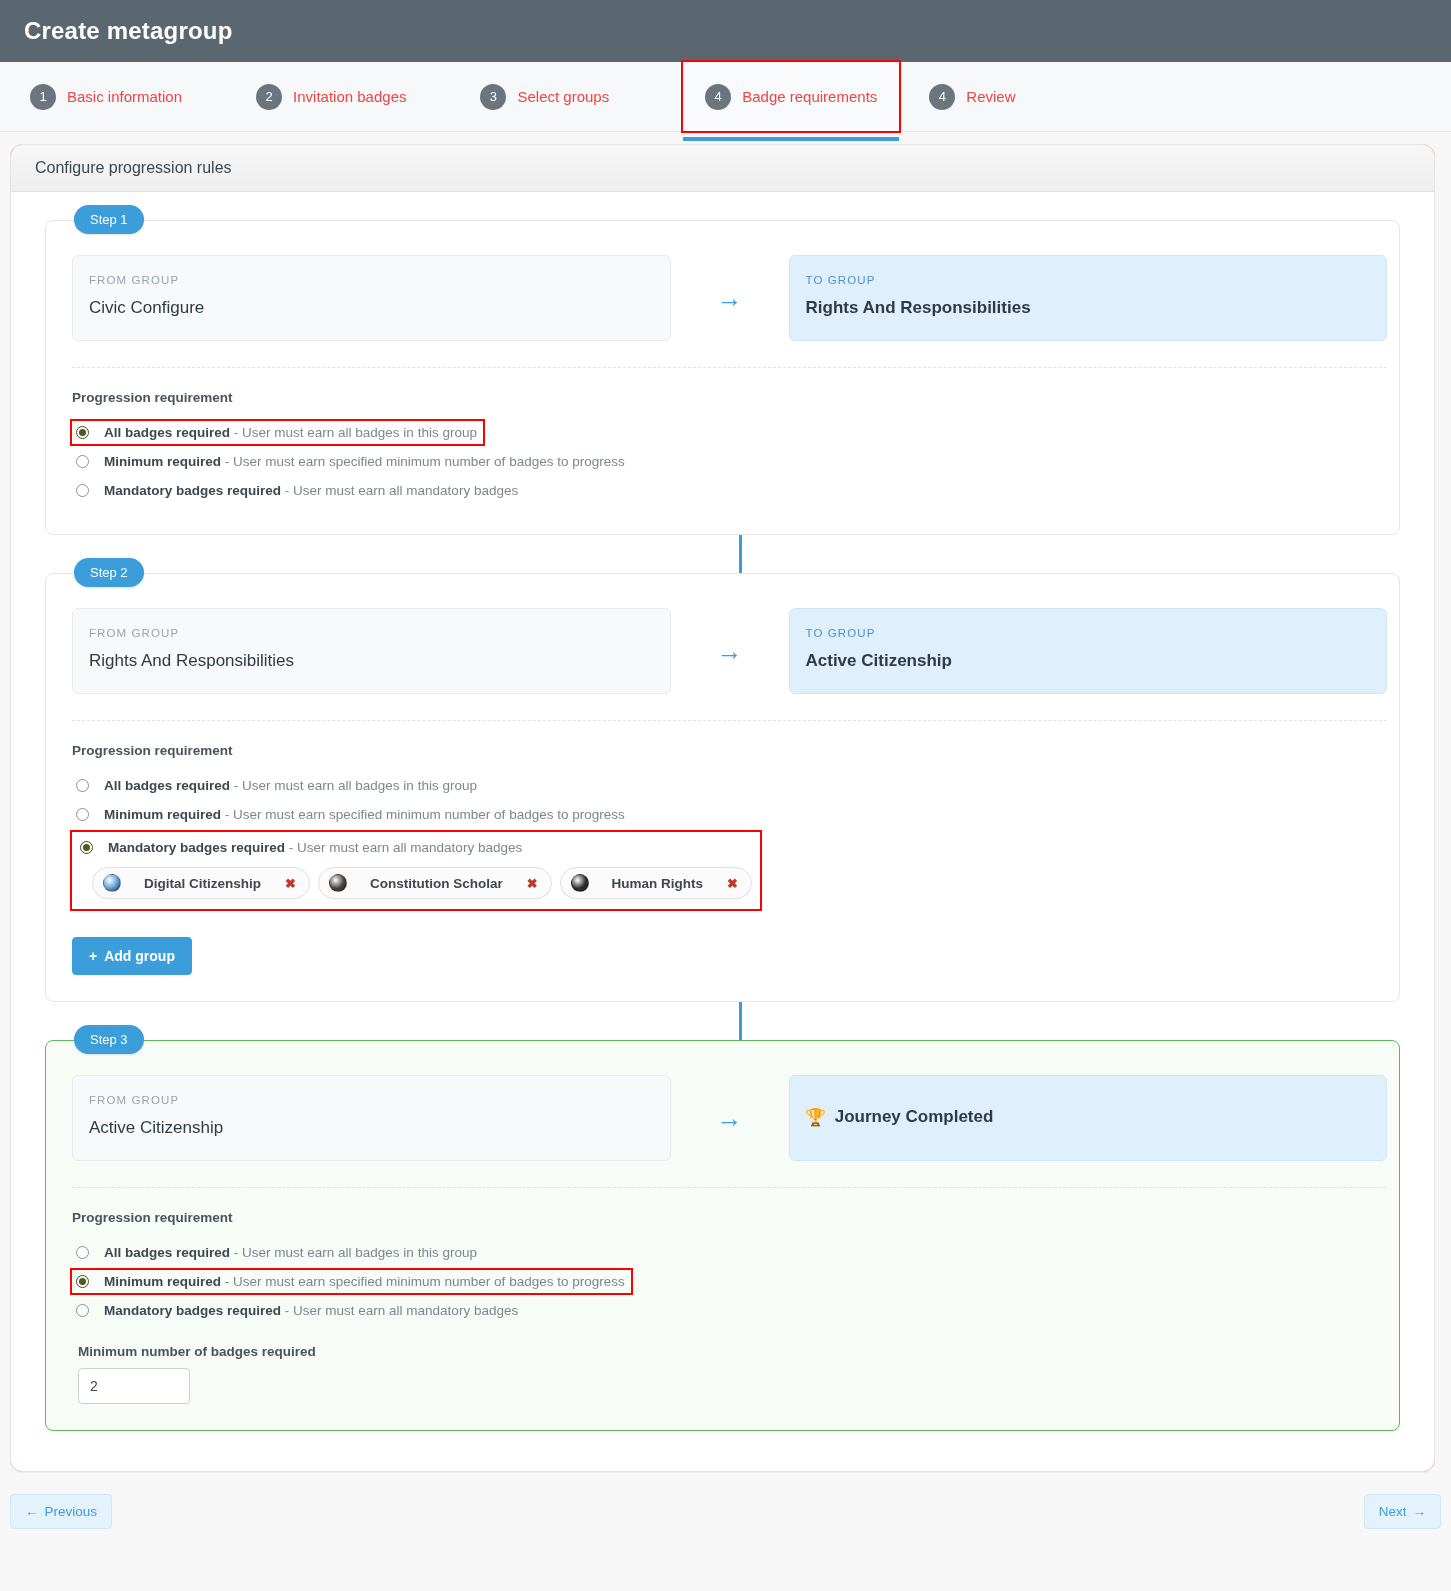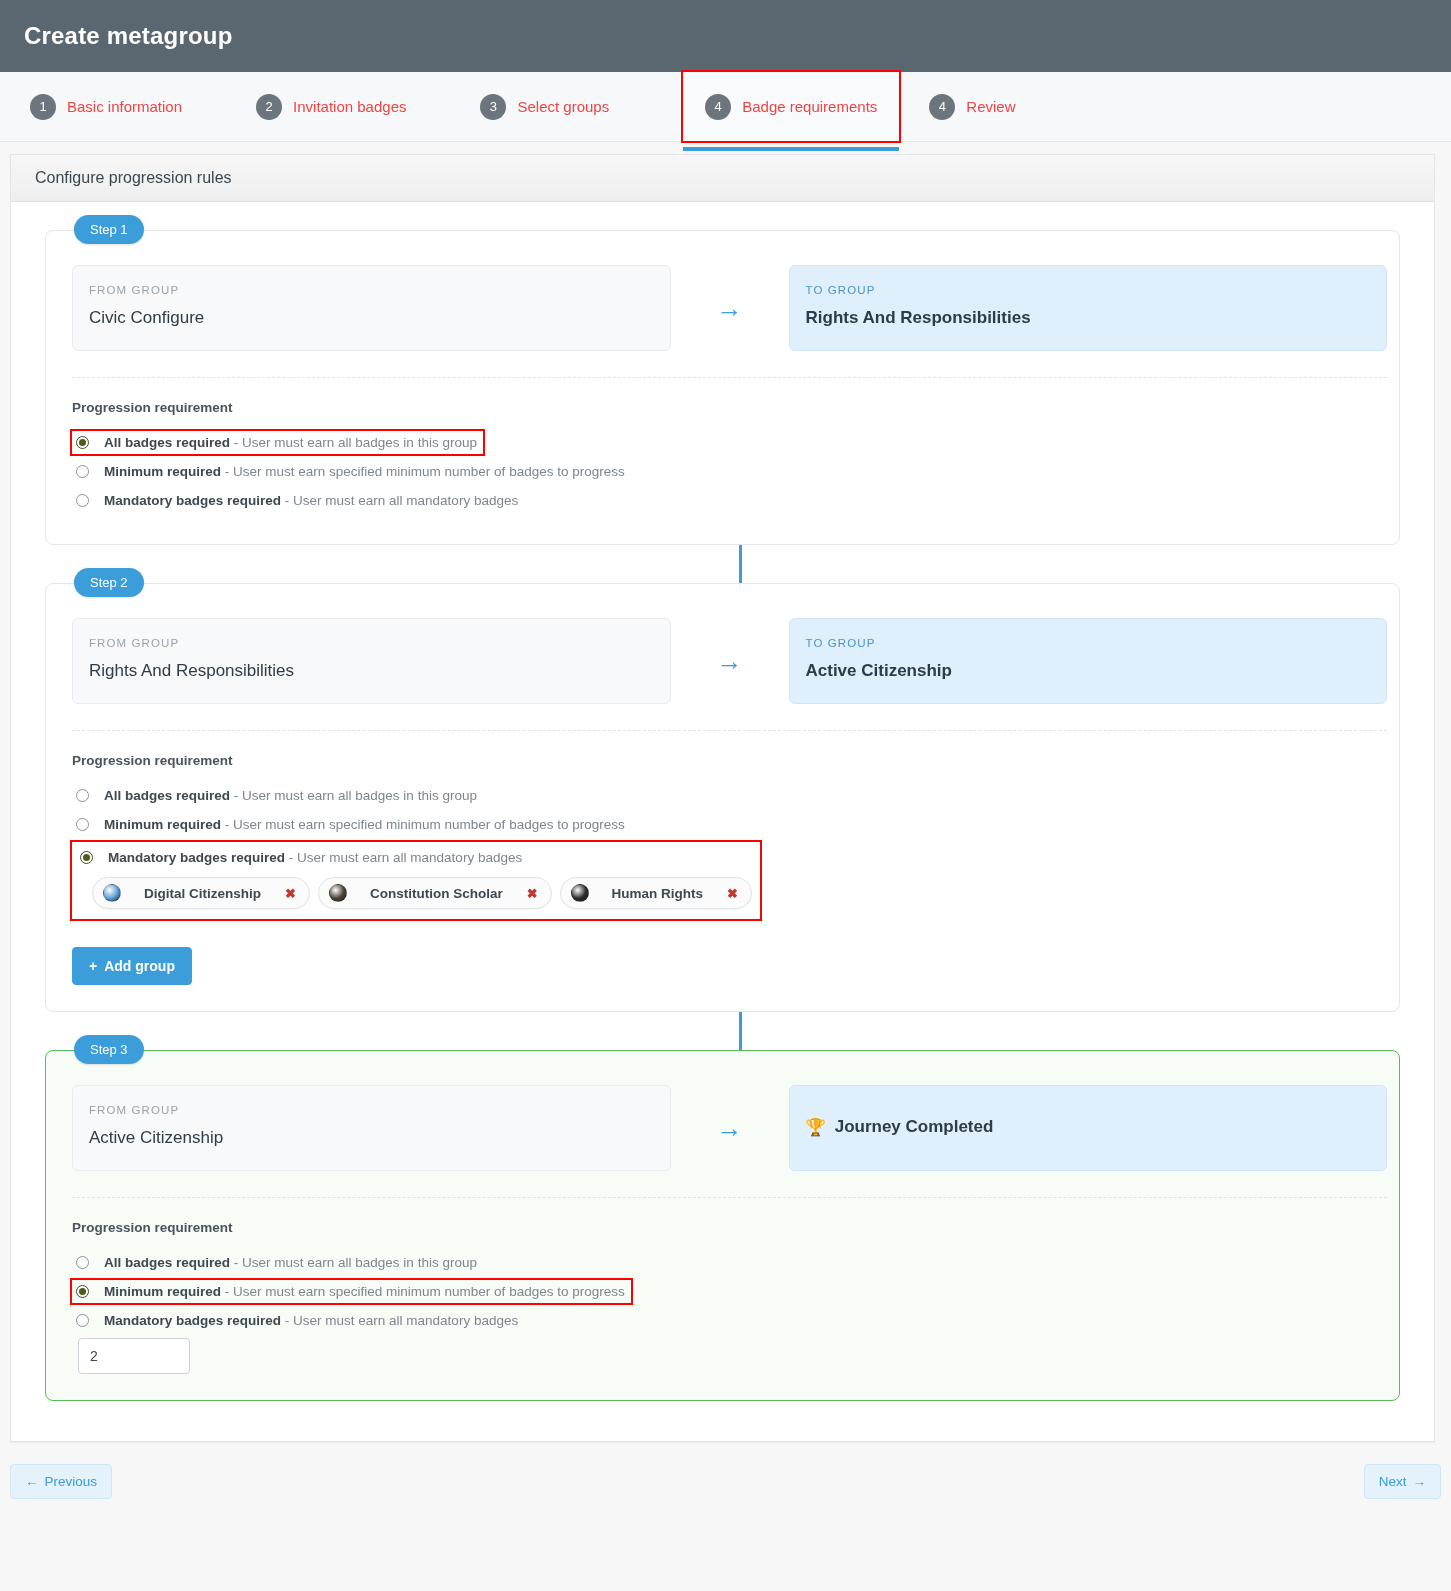--- a/index.html
+++ b/index.html
@@ -11,21 +11,21 @@
   }
   .page {
     width: 1451px;
     min-height: 1591px;
     position: relative;
     background: #f7f7f7;
   }
 
   
   .titlebar {
-    height: 72px;
+    height: 62px;
     background: #5b6770;
     display: flex;
     align-items: center;
     padding: 0 24px;
     text-align: center;
   }
   .titlebar h1 {
     margin: 0;
     font-size: 24px;
     font-weight: bold;
@@ -82,21 +82,21 @@
     bottom: -10px;
     height: 4px;
     background: #3c9ddb;
   }
 
   
   .panel {
     margin: 12px 16px 0 10px;
     background: #f97316;
     border: 1px solid #e2e4e7;
-    border-radius: 0;
+    border-radius: 12px;
     overflow: hidden;
     box-shadow: 0 1px 1px rgba(0,0,0,.04);
   }
   .panel-head {
     background: linear-gradient(#f7f7f7,#eeeeee);
     border-bottom: 1px solid #e0e2e5;
     padding: 14px 24px;
     font-size: 16px;
     color: #3a4750;
   }
@@ -448,21 +448,21 @@
               </div>
             </div><div class="divider-dashed"></div><div class="req-title">Progression requirement</div><div class="radio-row">
               <span class="radio"></span>
               <span><b class="r-strong">All badges required</b> <span class="r-desc">- User must earn all badges in this group</span></span>
             </div><div class="radio-row hl">
               <span class="radio on"></span>
               <span><b class="r-strong">Minimum required</b> <span class="r-desc">- User must earn specified minimum number of badges to progress</span></span>
             </div><div class="radio-row">
               <span class="radio"></span>
               <span><b class="r-strong">Mandatory badges required</b> <span class="r-desc">- User must earn all mandatory badges</span></span>
-            </div><input class="mininput" type="text" value="2" style=""></div>
+            </div><div class="minlabel">Minimum number of badges required</div><input class="mininput" type="text" value="2" style=""></div>
         </div>
     </div>
   </div>
 
   <div class="footer">
     <button class="btn-nav">
       <span>←</span>
       <span>Previous</span>
     </button>
     <button class="btn-nav">

